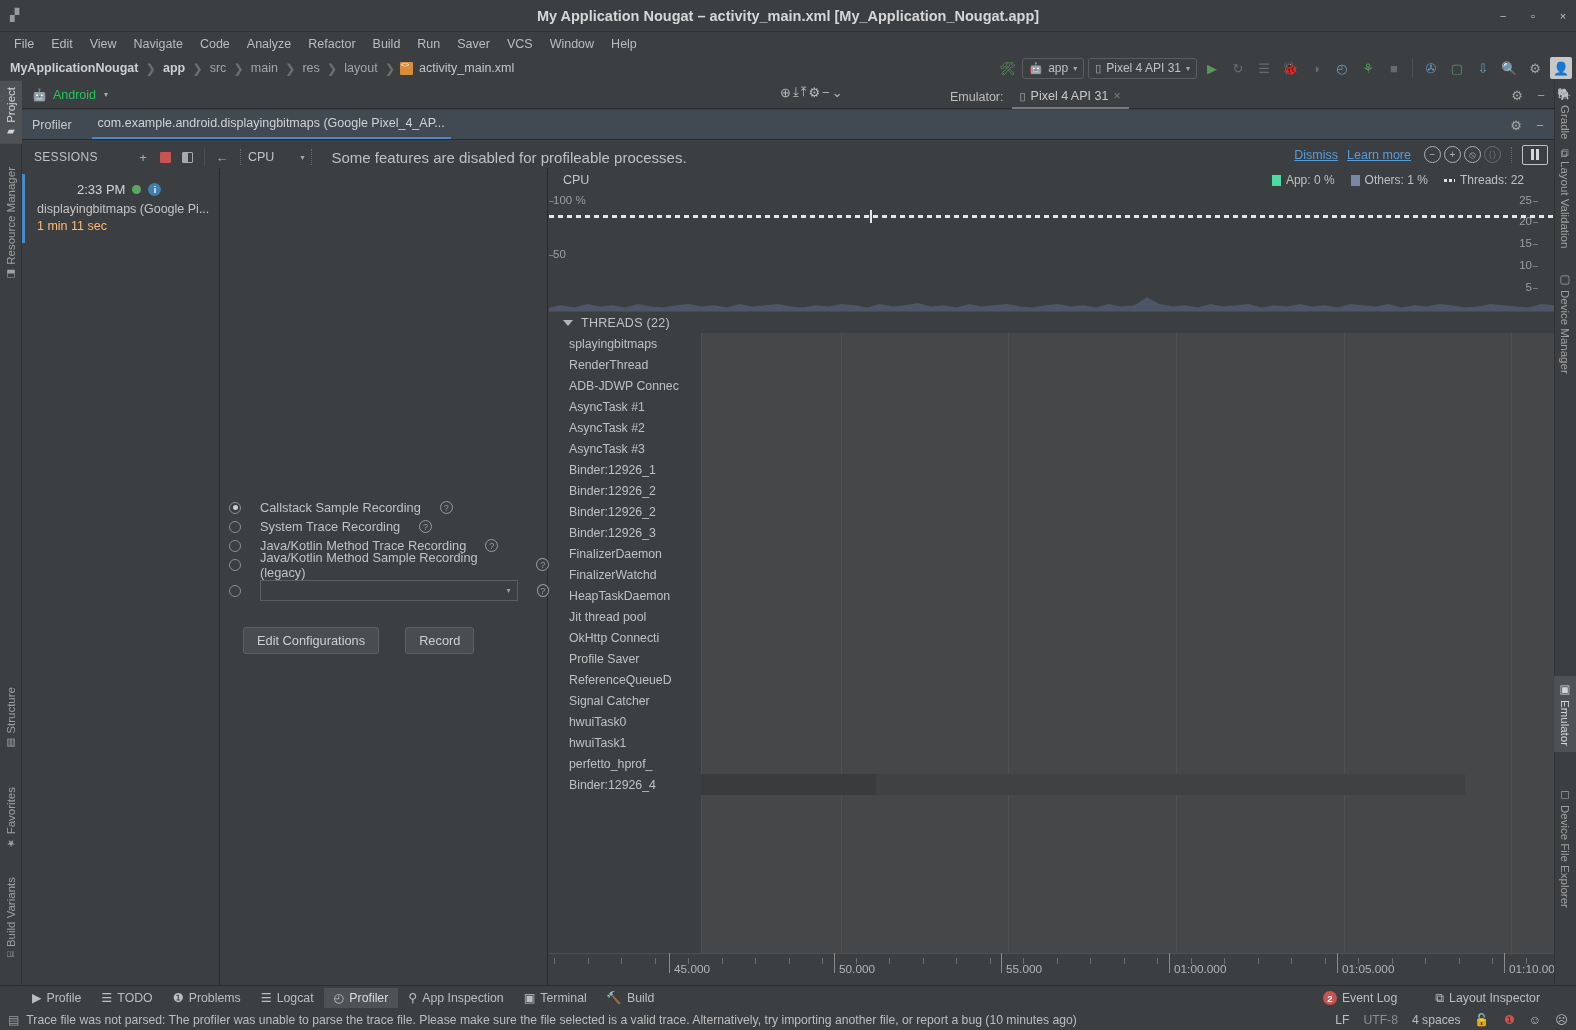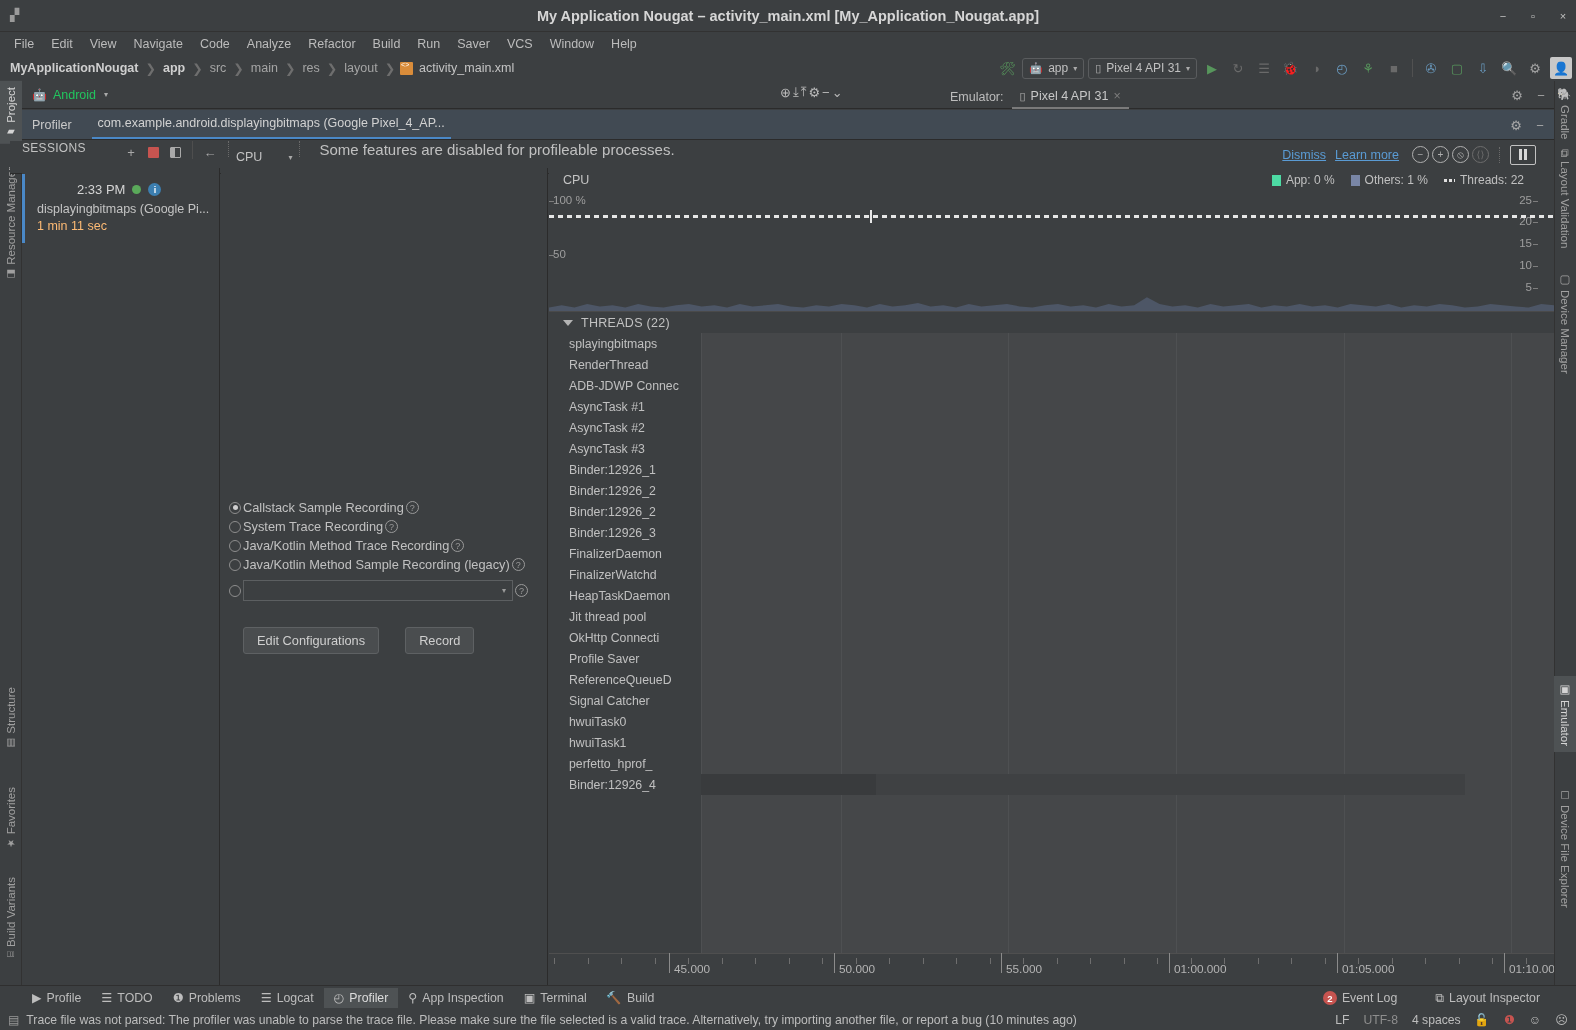--- a/index.html
+++ b/index.html
@@ -113,22 +113,22 @@
   .proftabs .ptab {
     font-size:12.5px; color:#d2d2d2; padding:5px 6px 7px 6px;
     border-bottom:2px solid #4a88c7; cursor:default;
   }
   .proftabs-right { position:absolute; right:4px; top:0; height:30px; display:flex; align-items:center; gap:4px;}
   .proftabs-right .ic { width:20px; height:20px; display:flex; align-items:center; justify-content:center;
      font-size:13px; color:#a8a8a8; cursor:default; }
 
   
   .proftoolbar {
-    position:absolute; left:10px; top:141px; width:1532px; height:33px;
-    background:#3c3f41; display:flex; 
+    position:absolute; left:22px; top:141px; width:1532px; height:33px;
+    background:#3c3f41; display:flex; align-items:center;
     border-bottom:1px solid #2b2b2b;
   }
   .sessionsLbl { width:110px; padding-left:12px; font-size:12px; color:#c2c2c2; letter-spacing:.3px;}
   .ic-btn { width:22px; height:22px; display:flex; align-items:center; justify-content:center;
       font-size:13px; color:#a9a9a9; cursor:default;}
   .sq-red { width:11px; height:11px; background:#c75450; border-radius:1px;}
   .sq-split { width:11px; height:11px; border:1.5px solid #a9a9a9; border-radius:1px;
       background:linear-gradient(to right,#a9a9a9 50%, transparent 50%); }
   .vsep { width:1px; height:18px; background:#4e4e4e; margin:0 6px;}
   .dotsep { width:1px; height:16px; border-left:1px dotted #6a6a6a; margin:0 7px;}
@@ -160,21 +160,21 @@
      font-size:9px; display:flex; align-items:center; justify-content:center; font-weight:bold;}
   .sessName { font-size:12.5px; color:#c4c4c4; margin-top:5px; }
   .sessDur { font-size:12.5px; color:#fdba74; margin-top:3px; }
 
   
   .configPanel {
     position:absolute; left:221px; top:168px; width:327px; height:817px;
     background:#3c3f41; border-right:1px solid #2b2b2b;
   }
   .cfgInner { position:absolute; left:8px; top:330px; width:320px; }
-  .radioRow { display:flex; align-items:center; gap:2px; height:19px; margin-bottom:0px;}
+  .radioRow { display:flex; align-items:center; gap:19px; height:19px; margin-bottom:0px;}
   .radio { width:12px; height:12px; border-radius:50%; border:1.4px solid #8d8d8d;
      background:#3c3f41; position:relative; flex:none; cursor:default;}
   .radio.on:after { content:""; position:absolute; left:2.5px; top:2.5px; width:5px; height:5px;
      border-radius:50%; background:#cfcfcf; }
   .radioLbl { font-size:12.8px; color:#c1c1c1; }
   .help { width:13px; height:13px; border-radius:50%; border:1.2px solid #9a9a9a;
      font-size:9px; color:#9a9a9a; display:flex; align-items:center; justify-content:center; cursor:default;}
   .cfgSelect {
     width:270px; height:21px; border:1px solid #5c5f61; background:#3c3f41;
     display:flex; align-items:center; justify-content:flex-end; padding-right:6px; cursor:default;

